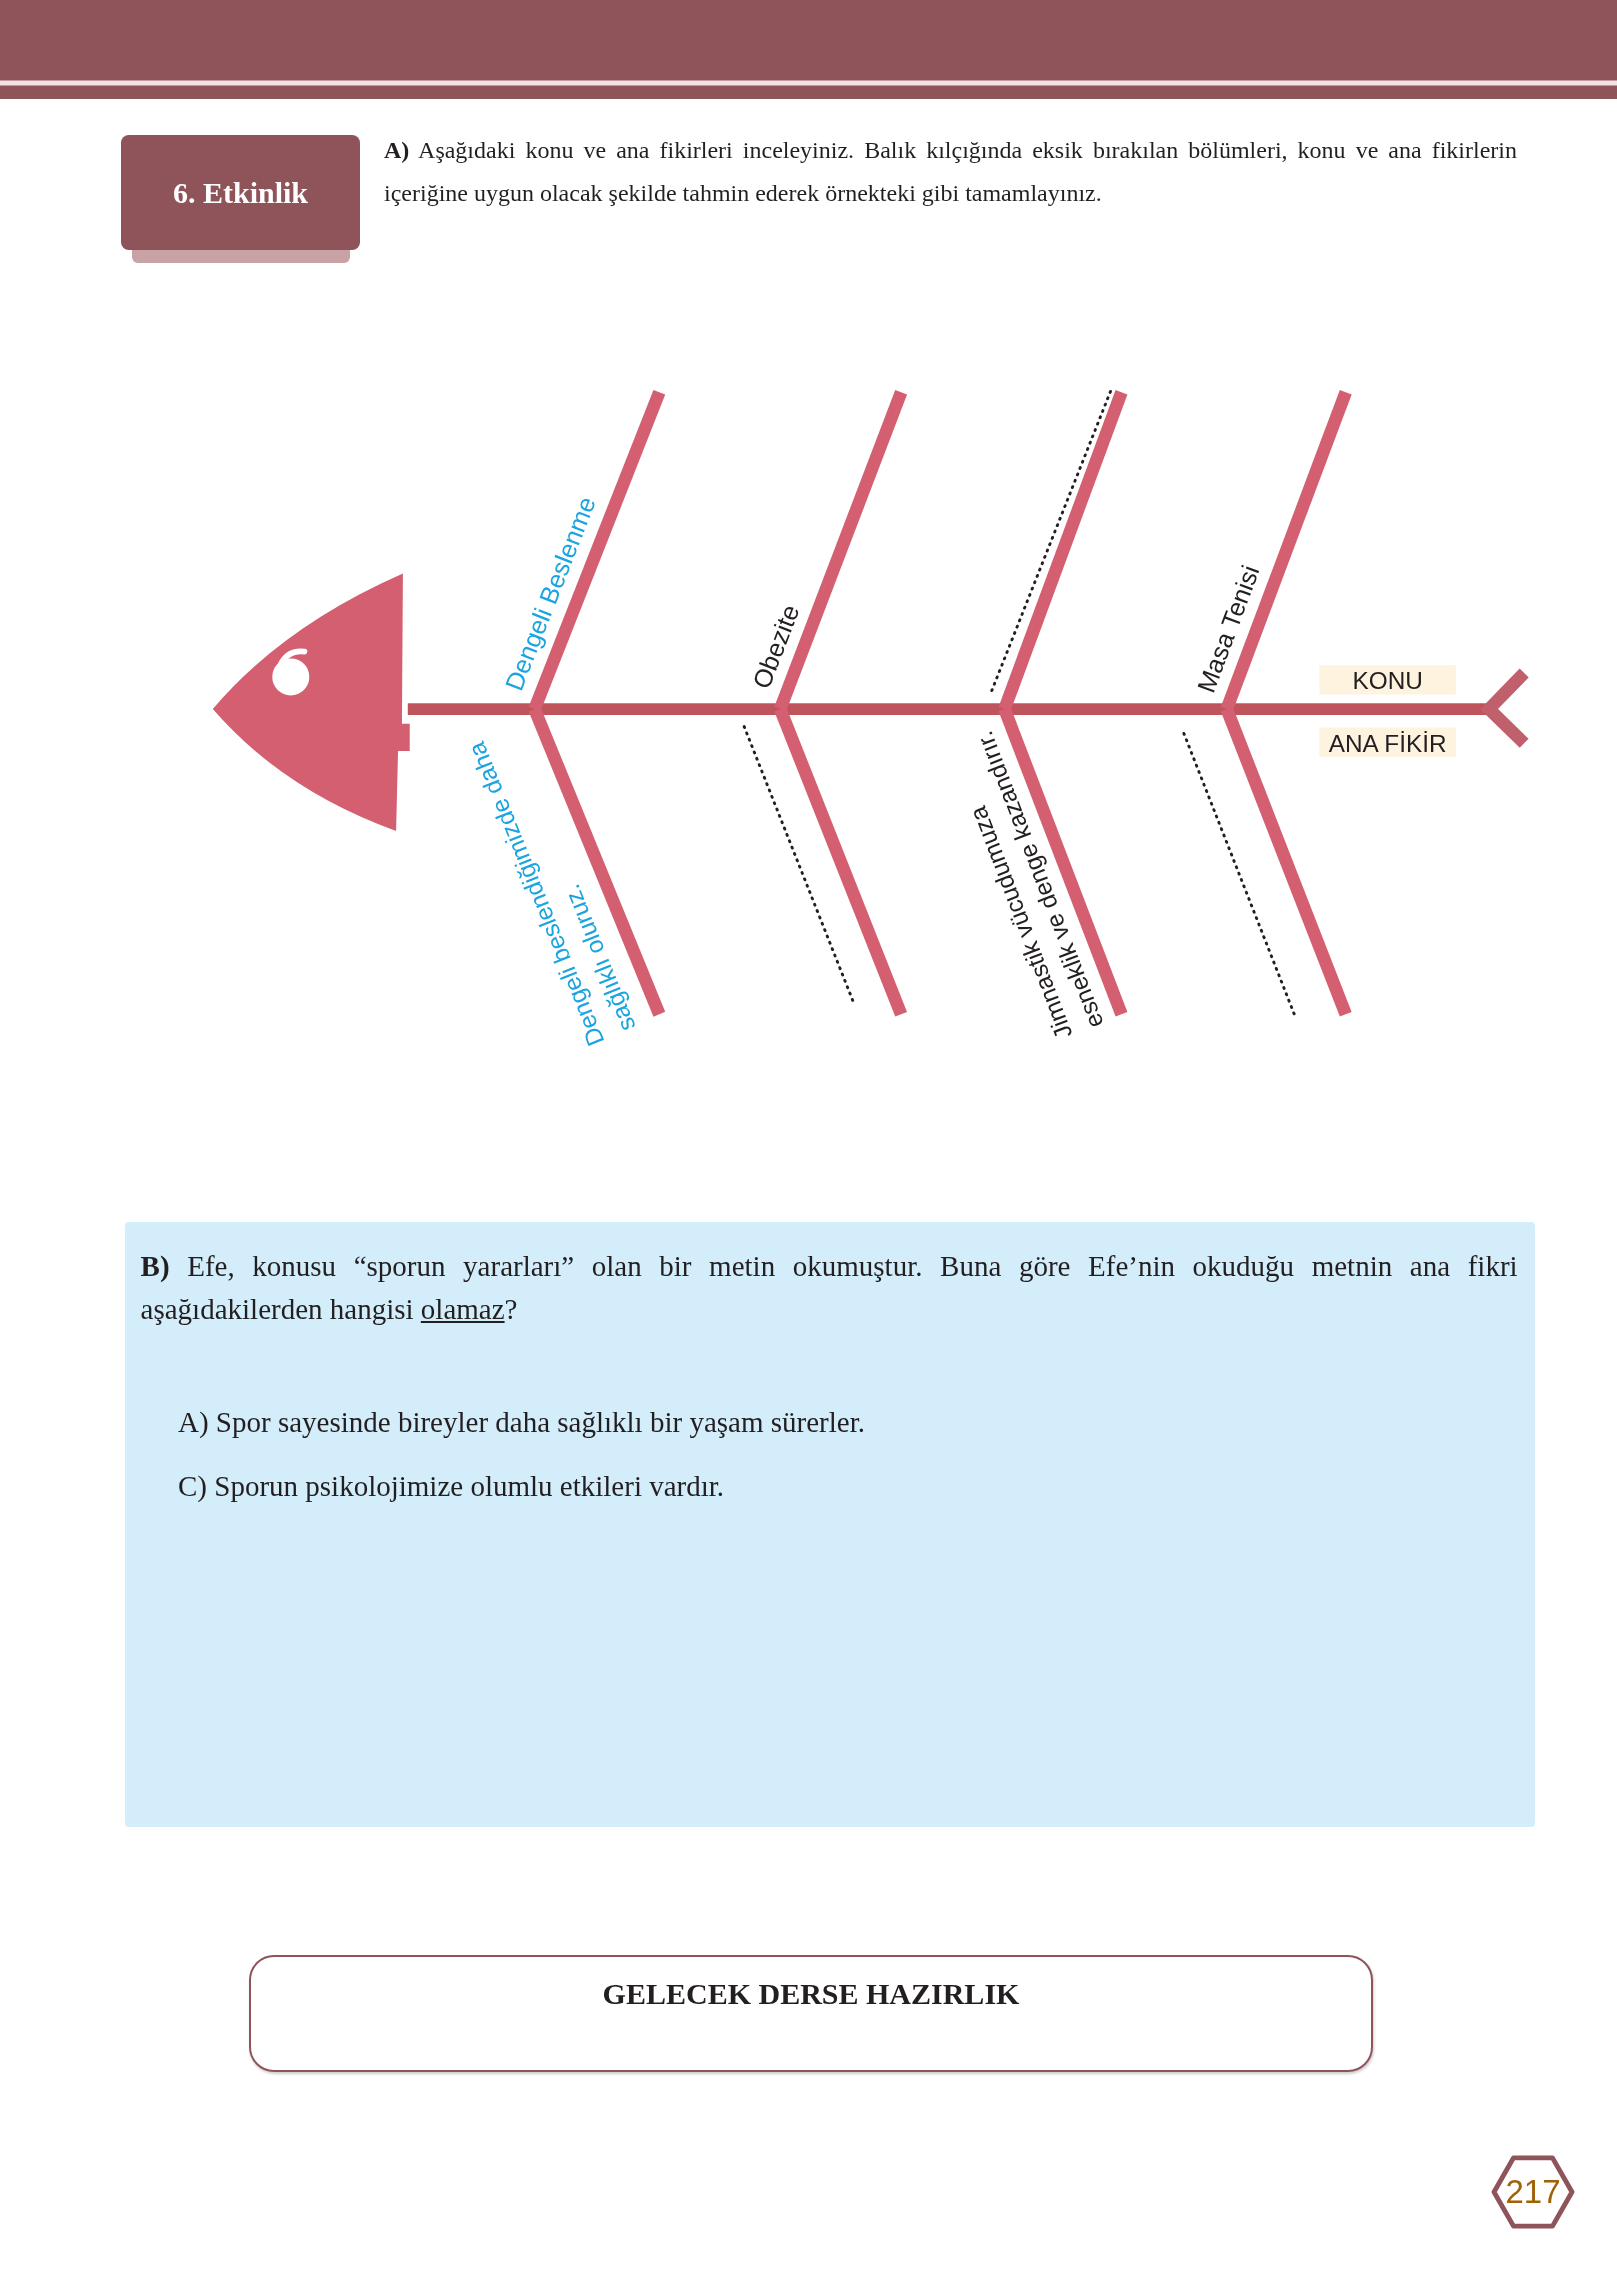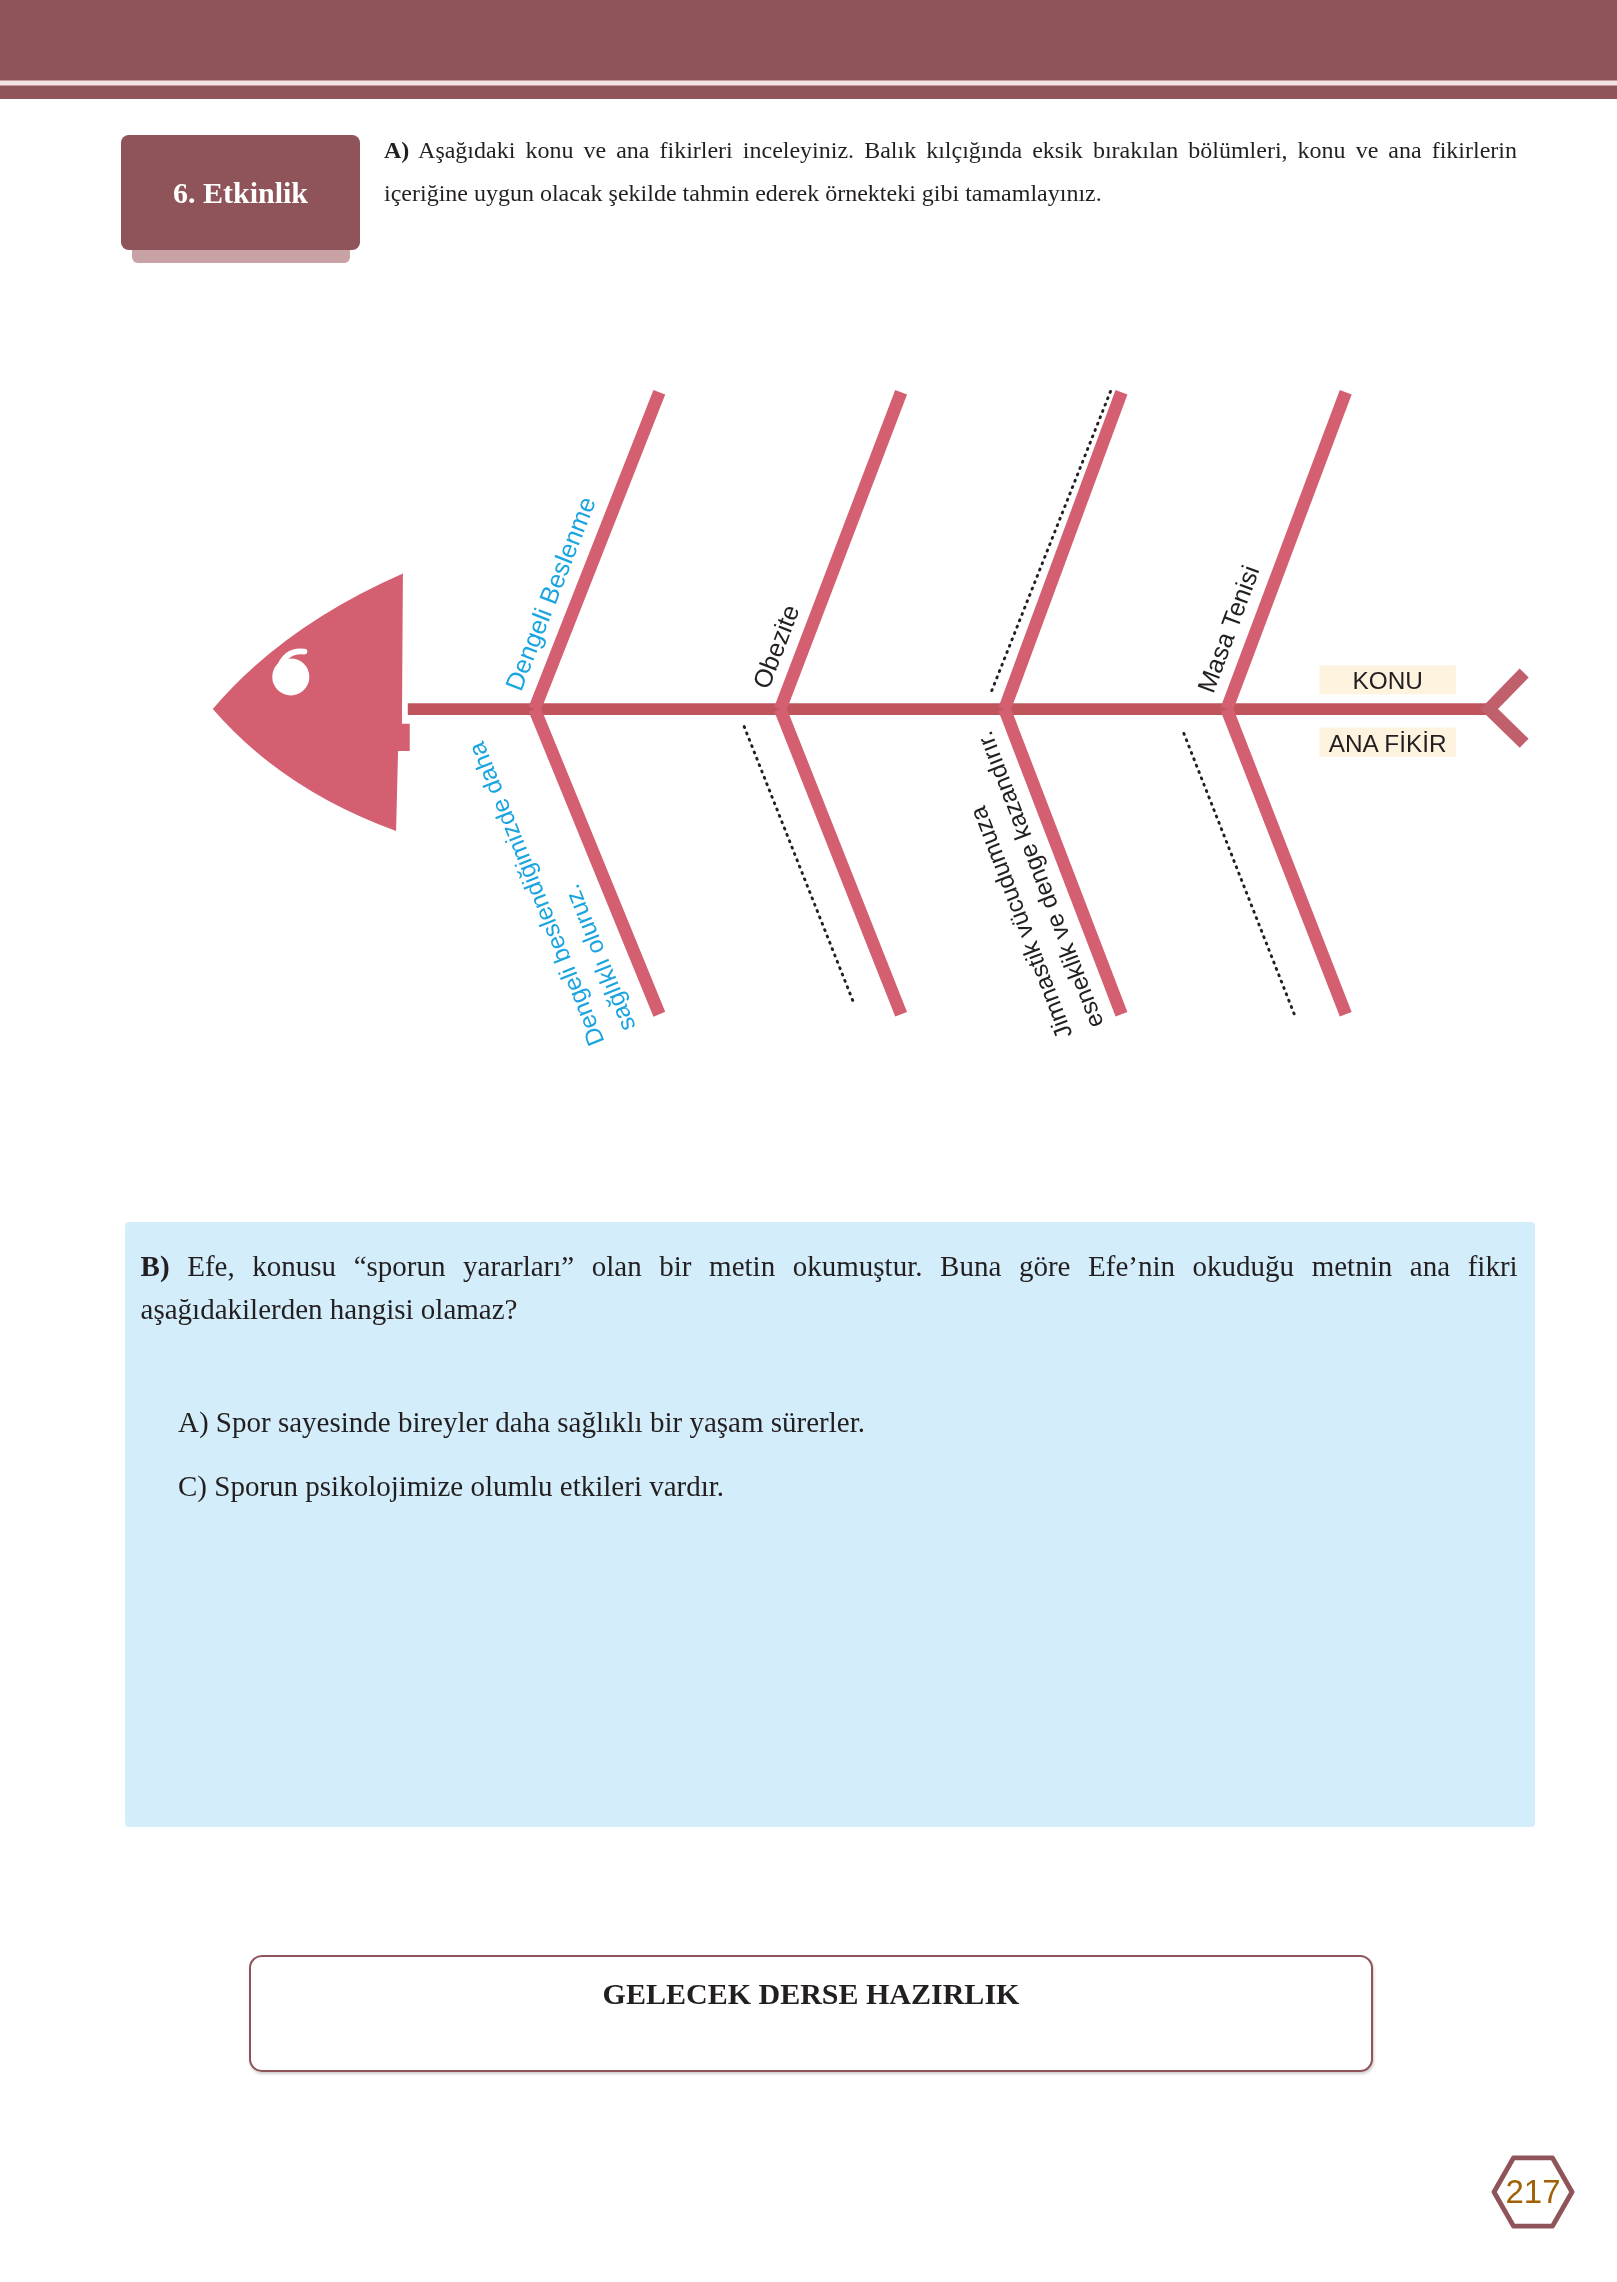--- a/index.html
+++ b/index.html
@@ -40,30 +40,30 @@
 
   .question-box {
     position: absolute; left: 125px; top: 1222px; width: 1410px; height: 605px;
     background: #d3edfa; border-radius: 3.9px;
   }
   .question-stem {
     position: absolute; left: 15.6px; top: 23.4px; width: 1377px;
     font-size: 29px; line-height: 43px; text-align: justify;
     font-family: "Liberation Serif", serif;
   }
-  .question-stem .u { }
+  .question-stem .u { text-decoration: underline; }
   .options { position: absolute; left: 53px; top: 168px; width: 1326px; }
   .option {
     font-size: 29px; line-height: 64px;
     font-family: "Liberation Serif", serif;
   }
 
   .prep-box {
     position: absolute; left: 249px; top: 1955px; width: 1120px; height: 113px;
-    border: 2.9px solid #8f545a; border-radius: 13px; background: #fff;
+    border: 2.9px solid #8f545a; border-radius: 25px; background: #fff;
     box-shadow: 1px 2px 2.9px rgba(0,0,0,0.2);
     text-align: center;
     font-family: "Liberation Serif", serif;
   }
   .prep-title { margin-top: 17.6px; font-size: 30px; font-weight: bold; line-height: 37px; }
   .prep-text { font-size: 29px; font-style: italic; line-height: 39px; }
 
   .page-number {
     position: absolute; left: 1490px; top: 2153px; width: 86px; height: 78px;
   }

